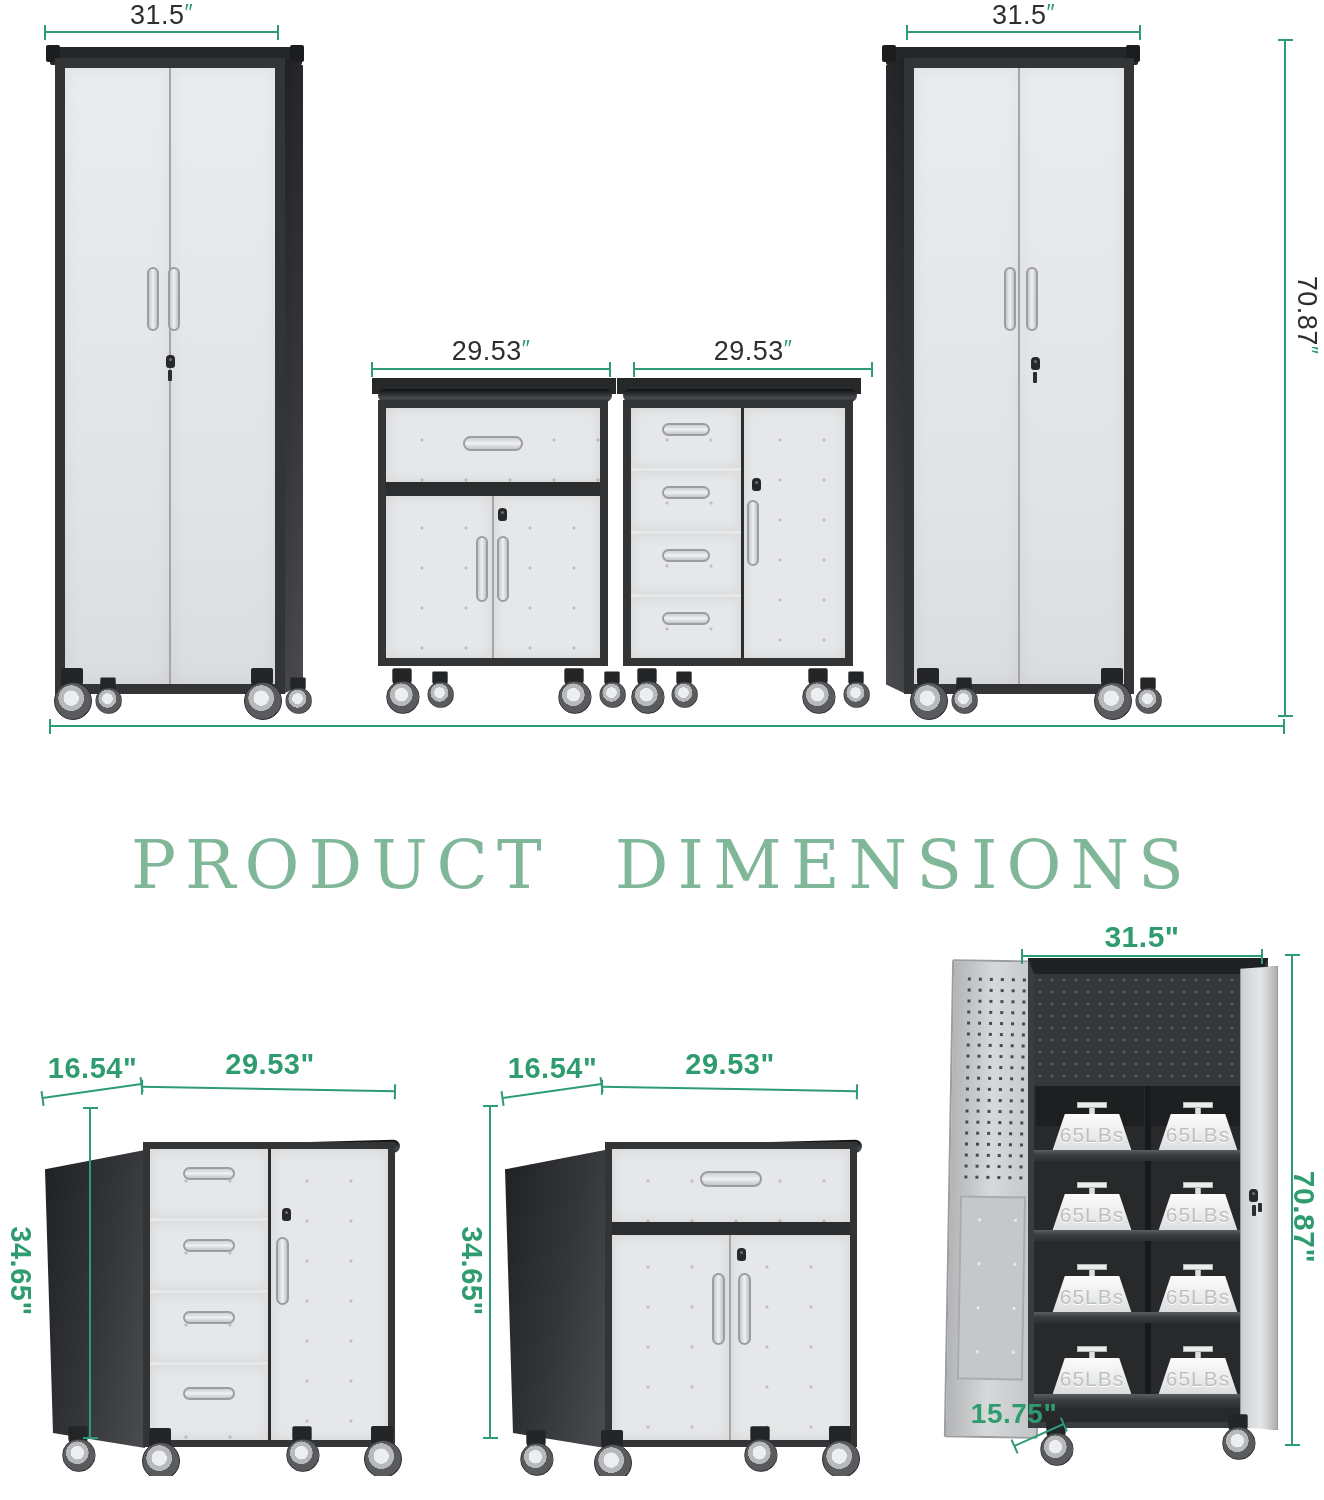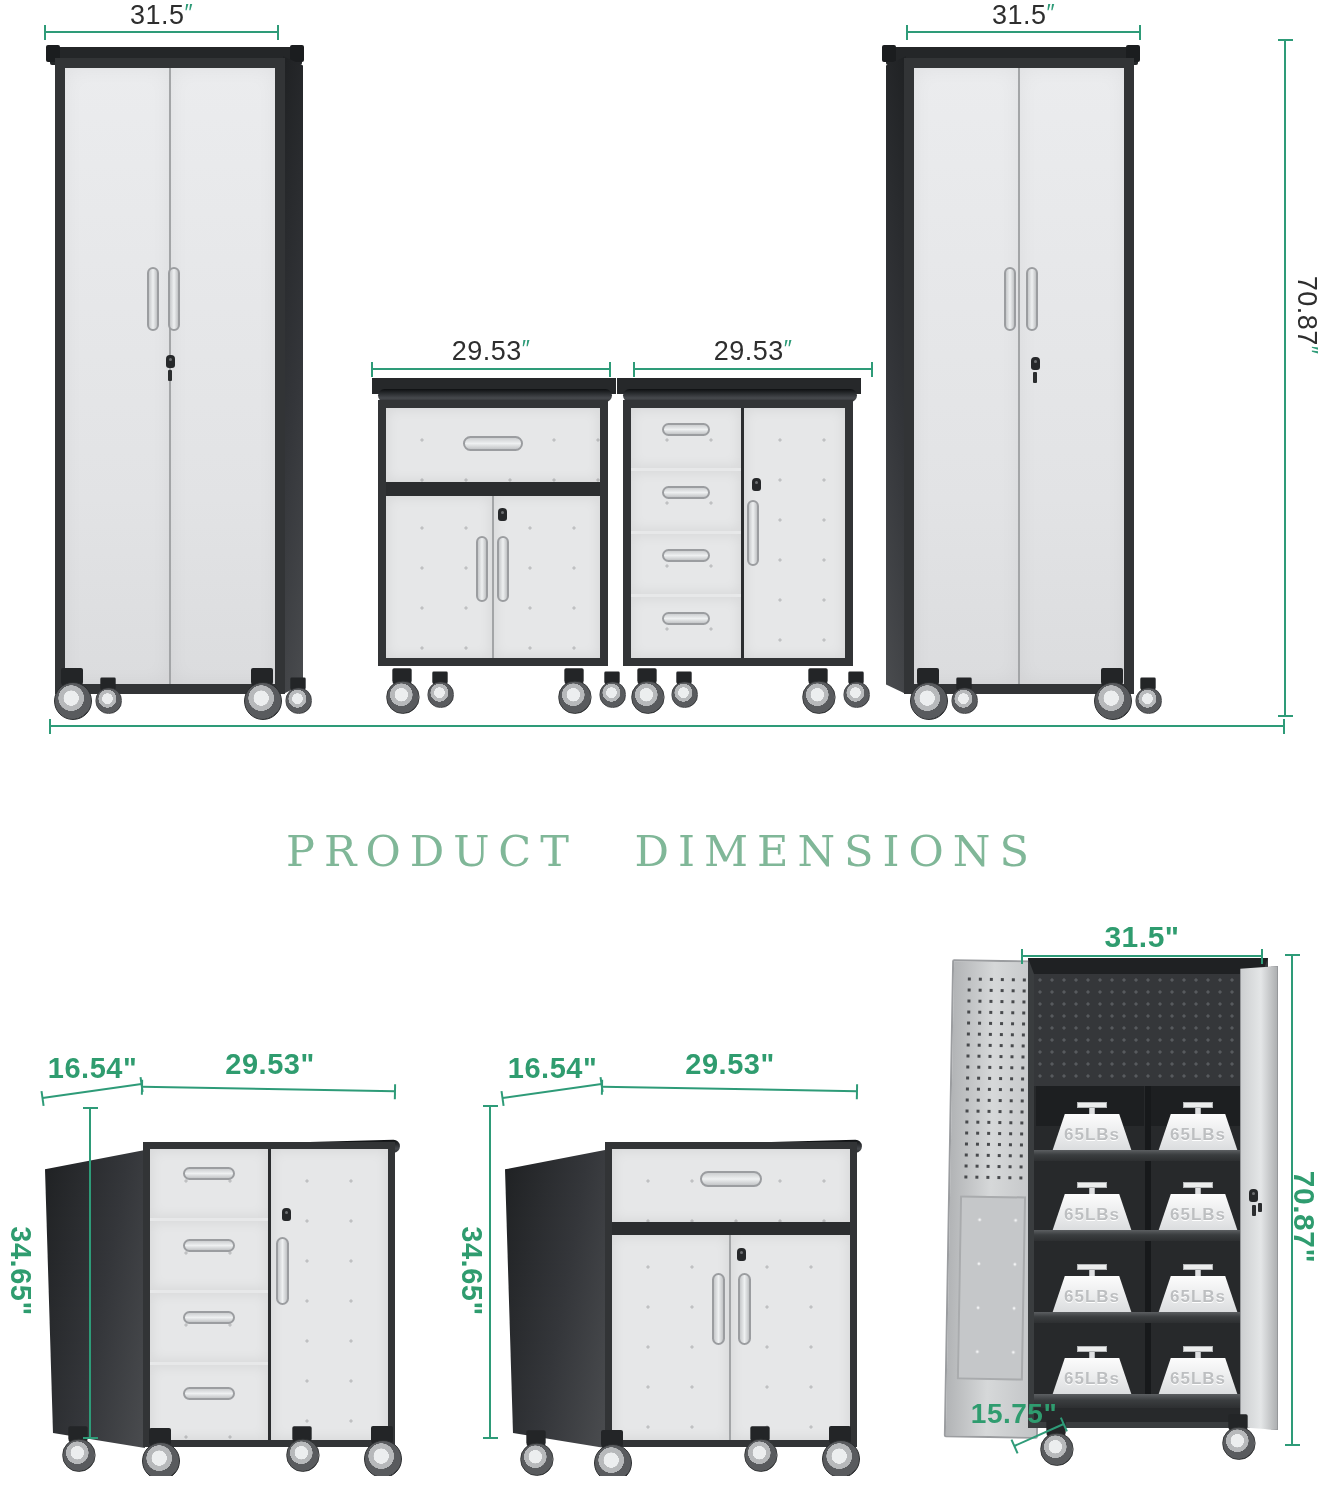--- a/index.html
+++ b/index.html
@@ -21,21 +21,21 @@
   .dl-v::before,.dl-v::after{content:"";position:absolute;left:-8px;width:15px;height:2px;background:var(--dim-line);}
   .dl-v::before{top:-1px}.dl-v::after{bottom:-1px}
 
   .toplabel{position:absolute;color:var(--label-dark);font-size:27px;text-align:center;letter-spacing:.5px;}
   .toplabel .unit{color:var(--dim-line);font-size:23px;vertical-align:3px;}
   .greenlabel{position:absolute;color:var(--label-green);font-weight:bold;font-size:29px;text-align:center;letter-spacing:.5px;}
   .rot90{transform:rotate(90deg);}
 
   .title{position:absolute;left:0;width:100%;text-align:center;
          font-family:"DejaVu Serif","Liberation Serif",serif;
-         font-size:43px;letter-spacing:9px;word-spacing:34px;color:var(--title-green);}
+         font-size:67px;letter-spacing:9px;word-spacing:34px;color:var(--title-green);}
 
   
   .topbar{position:absolute;background:#242628;border-radius:2px;}
   .cap{position:absolute;width:14px;height:17px;background:#1b1d1f;border-radius:2px;}
   .ledge{position:absolute;background:#26282a;}
   .tube{position:absolute;height:13px;border-radius:7px;background:linear-gradient(180deg,#0e1012,#474a4e 70%,#2a2c2e);}
   .front{position:absolute;box-sizing:border-box;border:10px solid var(--frame);background:#e7e8e9;}
   .front.b8{border-width:8px;}
   .front.b7{border-width:7px;}
   .panel{position:absolute;background-color:#e6e7e8;
@@ -82,21 +82,21 @@
            background-image:radial-gradient(circle,#f2f3f4 1.3px,transparent 1.7px);background-size:36px 44px;}
   .rdoor{position:absolute;background:linear-gradient(90deg,#cdcfd1,#e4e6e7 55%,#aeb0b2);
          border:1px solid #95979a;box-sizing:border-box;clip-path:polygon(0 .6%,100% 0,100% 100%,0 99.4%);}
 
   .weight{position:absolute;width:80px;height:50px;}
   .weight .bar{position:absolute;top:0;left:50%;margin-left:-15px;width:30px;height:6px;background:#eceded;border:1px solid #b2b4b6;box-sizing:border-box;}
   .weight .stem{position:absolute;top:5px;left:50%;margin-left:-3px;width:6px;height:8px;background:#dfe0e2;border:1px solid #b2b4b6;box-sizing:border-box;}
   .weight .body{position:absolute;top:12px;left:0;width:80px;height:38px;
         clip-path:polygon(0 100%,16% 0,84% 0,100% 100%);
         background:linear-gradient(180deg,#fcfcfc,#eaebec 55%,#d9dbdd);
-        text-align:center;line-height:41px;font-size:17px;font-weight:bold;letter-spacing:1px;
+        text-align:center;line-height:41px;font-size:21px;font-weight:normal;letter-spacing:1px;
         color:#bdbfc1;text-shadow:0 1px 0 #fff;}
 </style>
 </head>
 <body>
 
 <div class="canvas">
 
   <div>
     <div class="topbar" style="left:50px;top:47px;width:252px;height:18px;"></div>
     <div class="cap" style="left:46px;top:45px;"></div>

